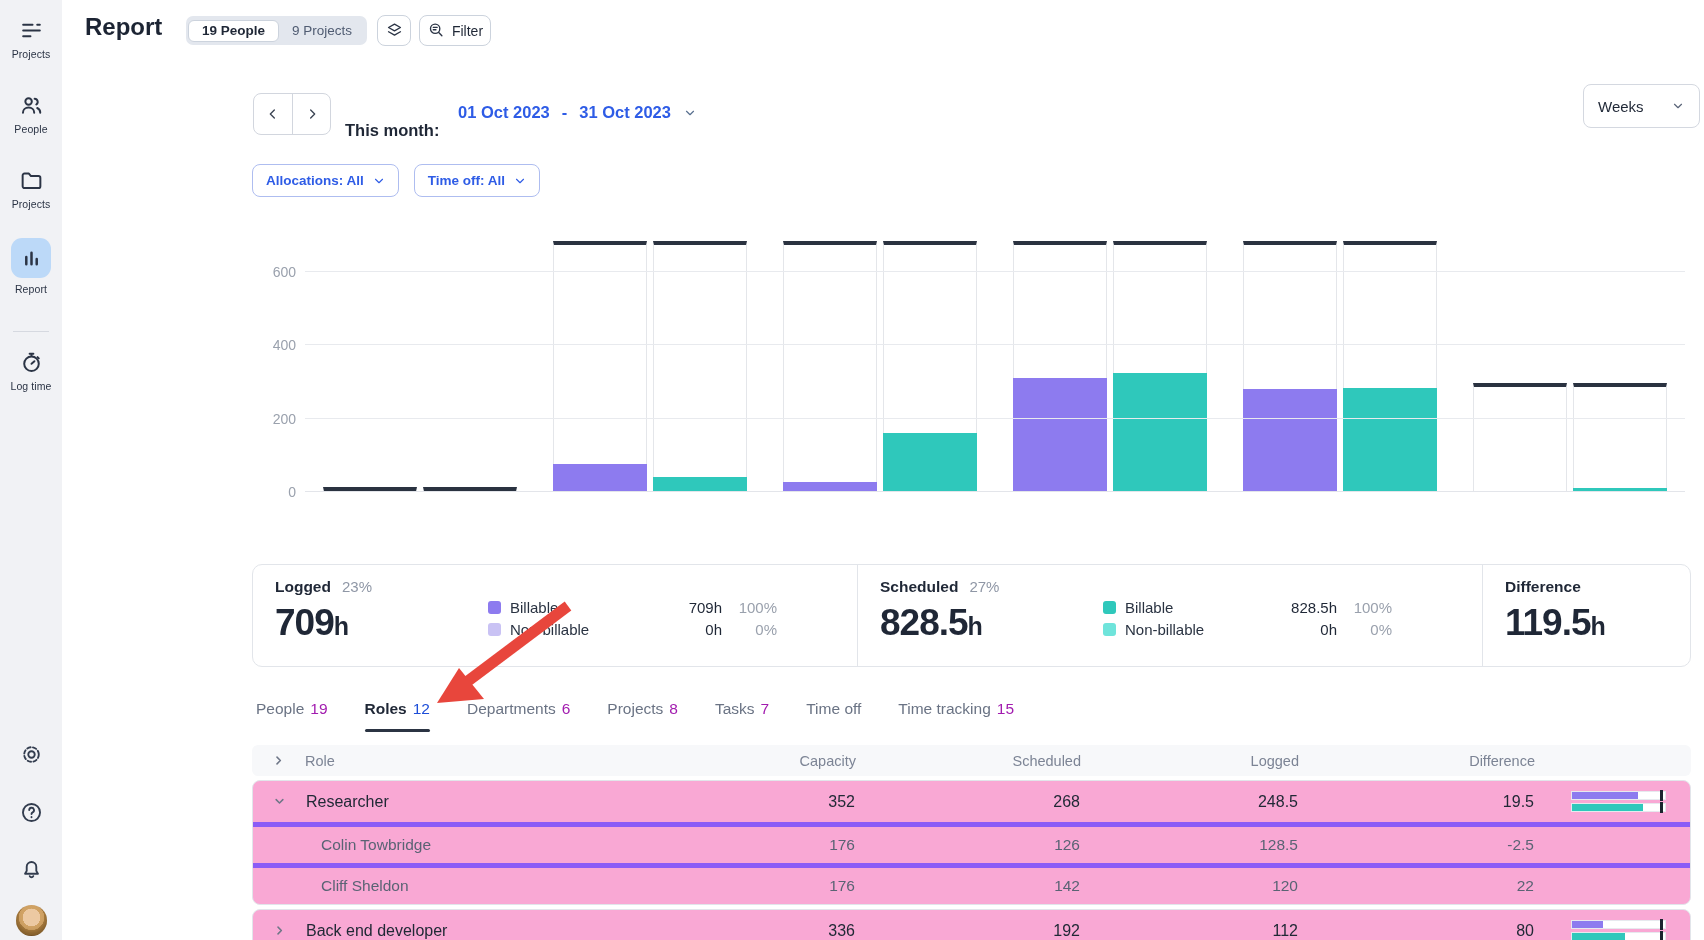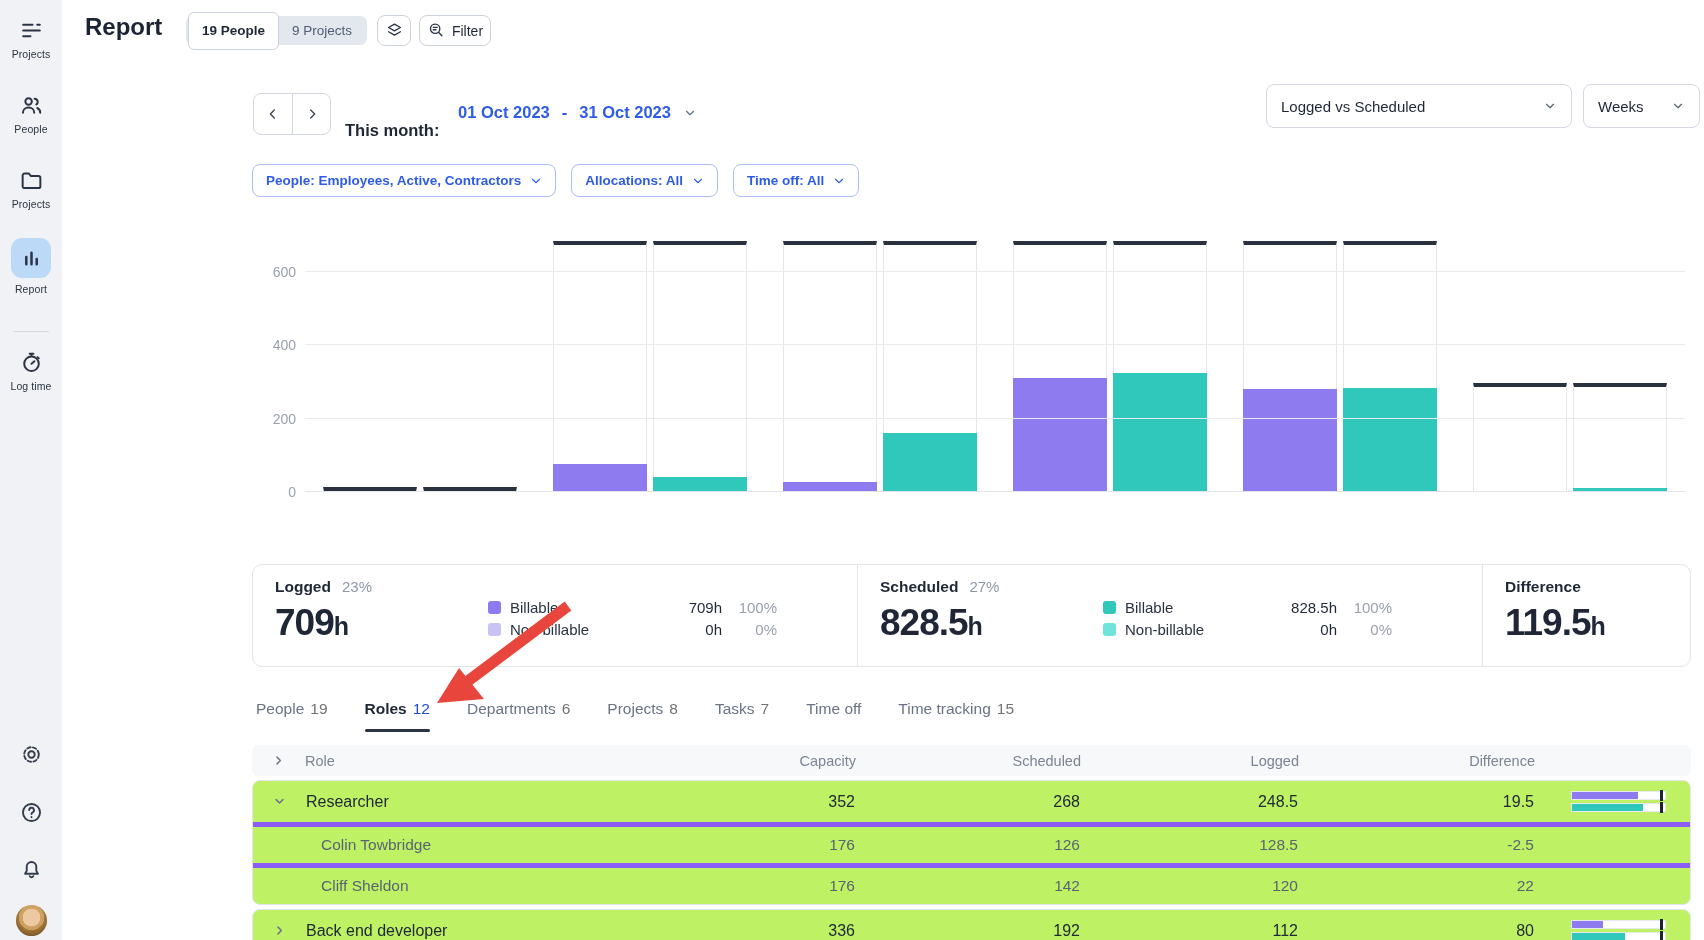--- a/index.html
+++ b/index.html
@@ -16,21 +16,21 @@
   .side-divider { position:absolute; left:13px; top:331px; width:36px; height:1px; background:#d6d9e0; }
   .side-icon-btn { position:absolute; left:0; width:62px; display:flex; justify-content:center; cursor:pointer; }
   .side-icon-btn svg { width:25px; height:25px; stroke:#323c4e; fill:none; stroke-width:1.8; stroke-linecap:round; stroke-linejoin:round; }
   .avatar { position:absolute; left:16px; top:905px; width:31px; height:31px; border-radius:50%; cursor:pointer;
     background: radial-gradient(circle at 50% 40%, #ecc9a2 0 36%, #d0a264 37% 52%, #a97c3f 53% 74%, #8a5f2c 75% 100%);
     box-shadow: inset 0 -4px 4px rgba(60,40,10,.35); }
 
   
   .page-title { position:absolute; left:85px; top:13px; font-size:24px; font-weight:700; color:#1c2433; }
   .seg-control { position:absolute; left:186px; top:16px; height:29px; background:#e3e7ee; border-radius:7px; display:flex; align-items:center; padding:2px; }
-  .seg { height:38px; display:flex; align-items:center; padding:0 13px; font-size:13.5px; border-radius:6px; cursor:pointer; color:#505c72; white-space:nowrap; }
+  .seg { height:22px; display:flex; align-items:center; padding:0 13px; font-size:13.5px; border-radius:6px; cursor:pointer; color:#505c72; white-space:nowrap; }
   .seg.active { background:#fff; border:1px solid #ccd3dd; color:#1f2736; font-weight:700; }
   .icon-btn { position:absolute; top:15px; height:31px; border:1px solid #ccd3dd; border-radius:8px; background:#fff; display:flex; align-items:center; justify-content:center; cursor:pointer; }
   .icon-btn svg { width:19px; height:19px; stroke:#2b3445; fill:none; stroke-width:1.7; stroke-linecap:round; stroke-linejoin:round; }
   #layers-btn { left:377px; width:34px; }
   #filter-btn { left:419px; width:72px; gap:6px; font-size:14px; color:#1f2736; }
 
   
   .nav-arrows { position:absolute; left:253px; top:93px; display:flex; border:1px solid #d2d6de; border-radius:8px; overflow:hidden; background:#fff; }
   .nav-arrow { width:38px; height:40px; display:flex; align-items:center; justify-content:center; cursor:pointer; }
   .nav-arrow + .nav-arrow { border-left:1px solid #d2d6de; }
@@ -78,30 +78,30 @@
   .sum-logged .legend { left:235px; } .sum-scheduled .legend { left:245px; }
   .legend-row { display:flex; align-items:center; font-size:15px; color:#2a3342; }
   .legend-swatch { width:13px; height:13px; border-radius:3px; margin-right:9px; }
   .legend-label { width:140px; }
   .legend-val { width:72px; text-align:right; color:#1f2736; }
   .legend-pct { width:55px; text-align:right; color:#9aa1ad; }
 
   
   .tabs { position:absolute; left:256px; top:700px; display:flex; gap:37px; align-items:flex-start; }
   .tab { position:relative; padding-bottom:14px; font-size:15.5px; color:#6a7384; cursor:pointer; white-space:nowrap; }
-  .tab .tab-count { margin-left:6px; color:#737373; }
+  .tab .tab-count { margin-left:6px; color:#a21caf; }
   .tab.active { color:#1f2736; font-weight:700; }
   .tab.active .tab-count { color:#1d4ed8; font-weight:400; }
   .tab.active::after { content:""; position:absolute; left:0; right:0; bottom:0; height:3.5px; background:#2b3443; border-radius:2px; }
 
   
   .rtable { position:absolute; left:252px; top:745px; width:1439px; }
   .trow { display:grid; grid-template-columns:53px 1fr 186px 225px 218px 236px 156px; align-items:center; height:41px; }
   .thead { height:31px; background:#f7f8fa; border-radius:6px; color:#7c8495; font-size:14.5px; }
-  .tgroup { margin-top:4px; border:1px solid #e2e5ea; border-radius:8px; background:#bef264; overflow:hidden; }
+  .tgroup { margin-top:4px; border:1px solid #e2e5ea; border-radius:8px; background:#f9a8d4; overflow:hidden; }
   .tgroup .trow + .trow { border-top:5px solid #8b5cf6; }
   .cell-chevron { display:flex; justify-content:center; }
   .cell-chevron svg { width:15px; height:15px; stroke:#6e7687; fill:none; stroke-width:2; stroke-linecap:round; stroke-linejoin:round; }
   .cell-name { font-size:16px; color:#212936; font-weight:500; }
   .num { text-align:right; font-size:16px; color:#212936; }
   .thead .num, .thead .cell-name { font-size:14.5px; color:#7c8495; font-weight:400; }
   .trow.person { color:#5a6374; }
   .trow.person .cell-name { color:#5a6374; font-weight:400; padding-left:15px; font-size:15.5px; }
   .trow.person .num { color:#5a6374; font-size:15.5px; }
   .minibar-cell { display:flex; justify-content:flex-end; padding-right:24px; }
@@ -210,40 +210,28 @@
   </div>
   <div class="range-label">This month:</div>
   <div class="range-dates">
     <span>01 Oct 2023</span>
     <span class="dash">-</span>
     <span>31 Oct 2023</span>
     <svg viewBox="0 0 24 24">
         <polyline points="6,9 12,15 18,9"></polyline>
       </svg>
   </div>
-  <div class="select-box" id="mode-select">
-    <span>Logged vs Scheduled</span>
-    <svg viewBox="0 0 24 24">
-        <polyline points="6,9 12,15 18,9"></polyline>
-      </svg>
-  </div>
   <div class="select-box" id="weeks-select">
     <span>Weeks</span>
     <svg viewBox="0 0 24 24">
         <polyline points="6,9 12,15 18,9"></polyline>
       </svg>
   </div>
 
   <div class="pills">
-      <div class="pill">
-        <span>People: Employees, Active, Contractors</span>
-        <svg viewBox="0 0 24 24">
-          <polyline points="5,8.5 12,15.5 19,8.5"></polyline>
-        </svg>
-      </div>
       <div class="pill">
         <span>Allocations: All</span>
         <svg viewBox="0 0 24 24">
           <polyline points="5,8.5 12,15.5 19,8.5"></polyline>
         </svg>
       </div>
       <div class="pill">
         <span>Time off: All</span>
         <svg viewBox="0 0 24 24">
           <polyline points="5,8.5 12,15.5 19,8.5"></polyline>

